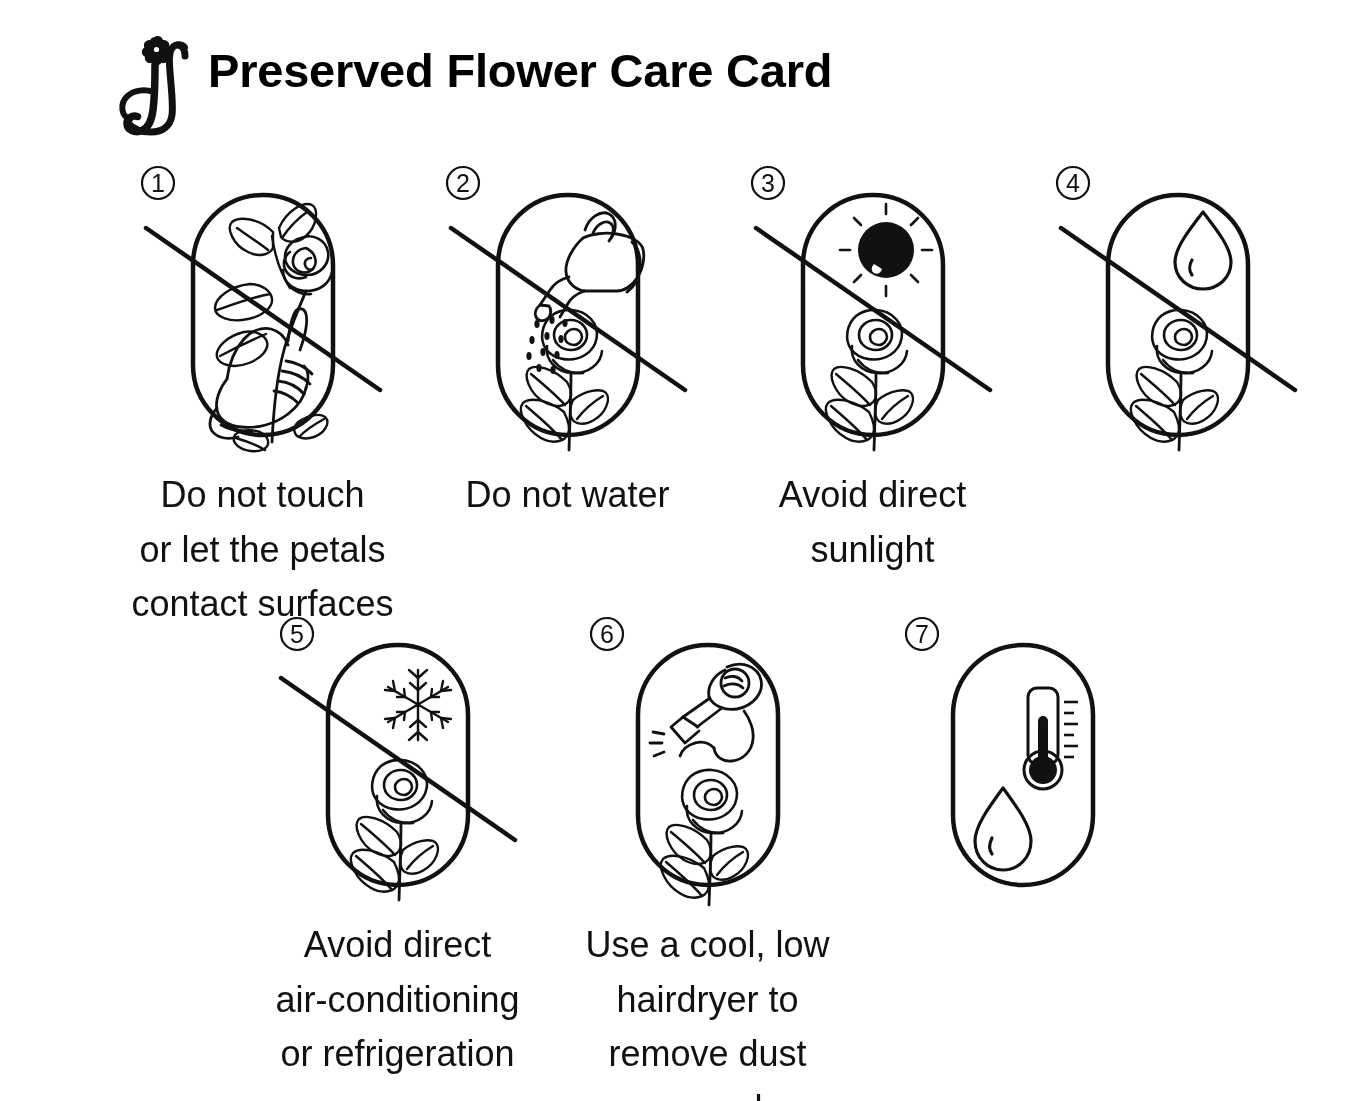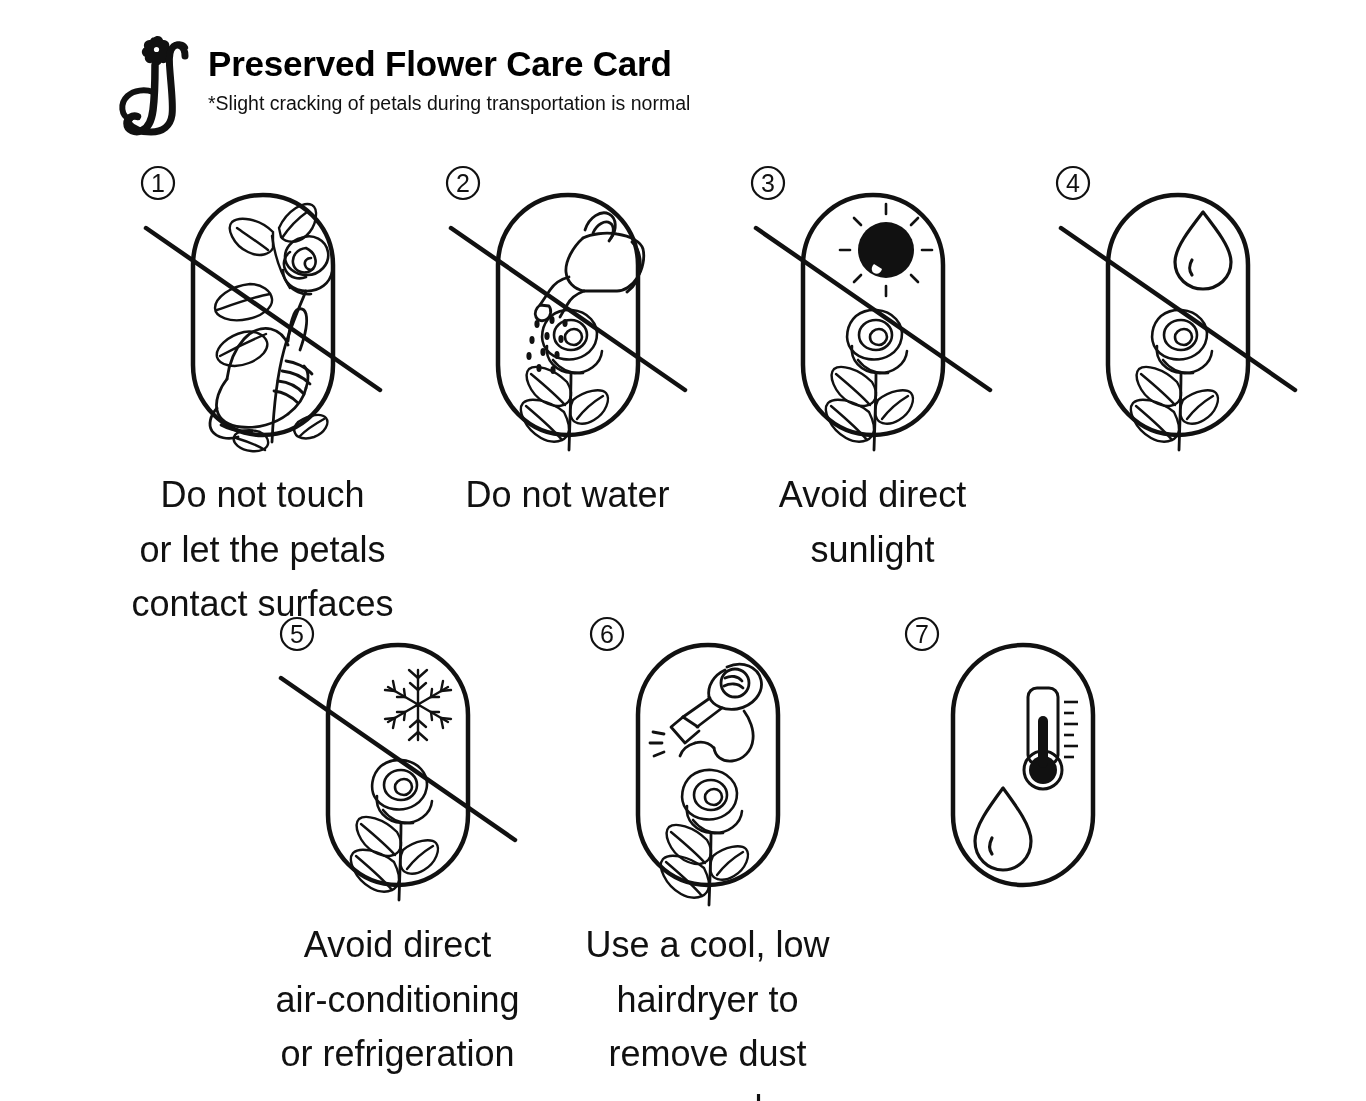--- a/index.html
+++ b/index.html
@@ -28,21 +28,21 @@
   .logo-mark {
     width: 92px;
     height: 104px;
     flex: 0 0 auto;
     margin-right: 8px;
   }
   .header-text {
     padding-top: 14px;
   }
   .card-title {
-    font-size: 35px;
+    font-size: 47px;
     font-weight: bold;
     letter-spacing: -0.2px;
     line-height: 1.05;
     color: #000000;
     white-space: nowrap;
   }
   .card-subtitle {
     font-size: 19.5px;
     font-weight: normal;
     line-height: 1.2;
@@ -106,21 +106,20 @@
 
       <path d="M45 60 C37 57 26 58 19.5 64 C11.5 71.5 13 84 22 87.5" fill="none" stroke="#111111" stroke-width="6" stroke-linecap="round"></path>
 
       <path d="M77 24 C77 14 70 11 65.5 14.5 C61.5 17.5 61 24 61.5 33 C63 56 65.5 72 64 83 C62.5 93.5 55 100 43 100 C31.5 100 24 96 20 91" fill="none" stroke="#111111" stroke-width="7" stroke-linecap="round"></path>
 
       <path d="M66 13.5 C70 10.5 75.5 11 78 15.5" fill="none" stroke="#111111" stroke-width="4.5" stroke-linecap="round"></path>
     </svg>
   </div>
   <div class="header-text">
     <div class="card-title">Preserved Flower Care Card</div>
-    <div class="card-subtitle">*Slight cracking of petals during transportation is normal</div>
   </div>
 </div>
 
 <div class="row row-1">
 
   <div class="cell" style="margin-left:110px;">
     <div class="icon-wrap">
       <svg viewBox="0 0 250 300" width="250" height="300">
 
         <g>

